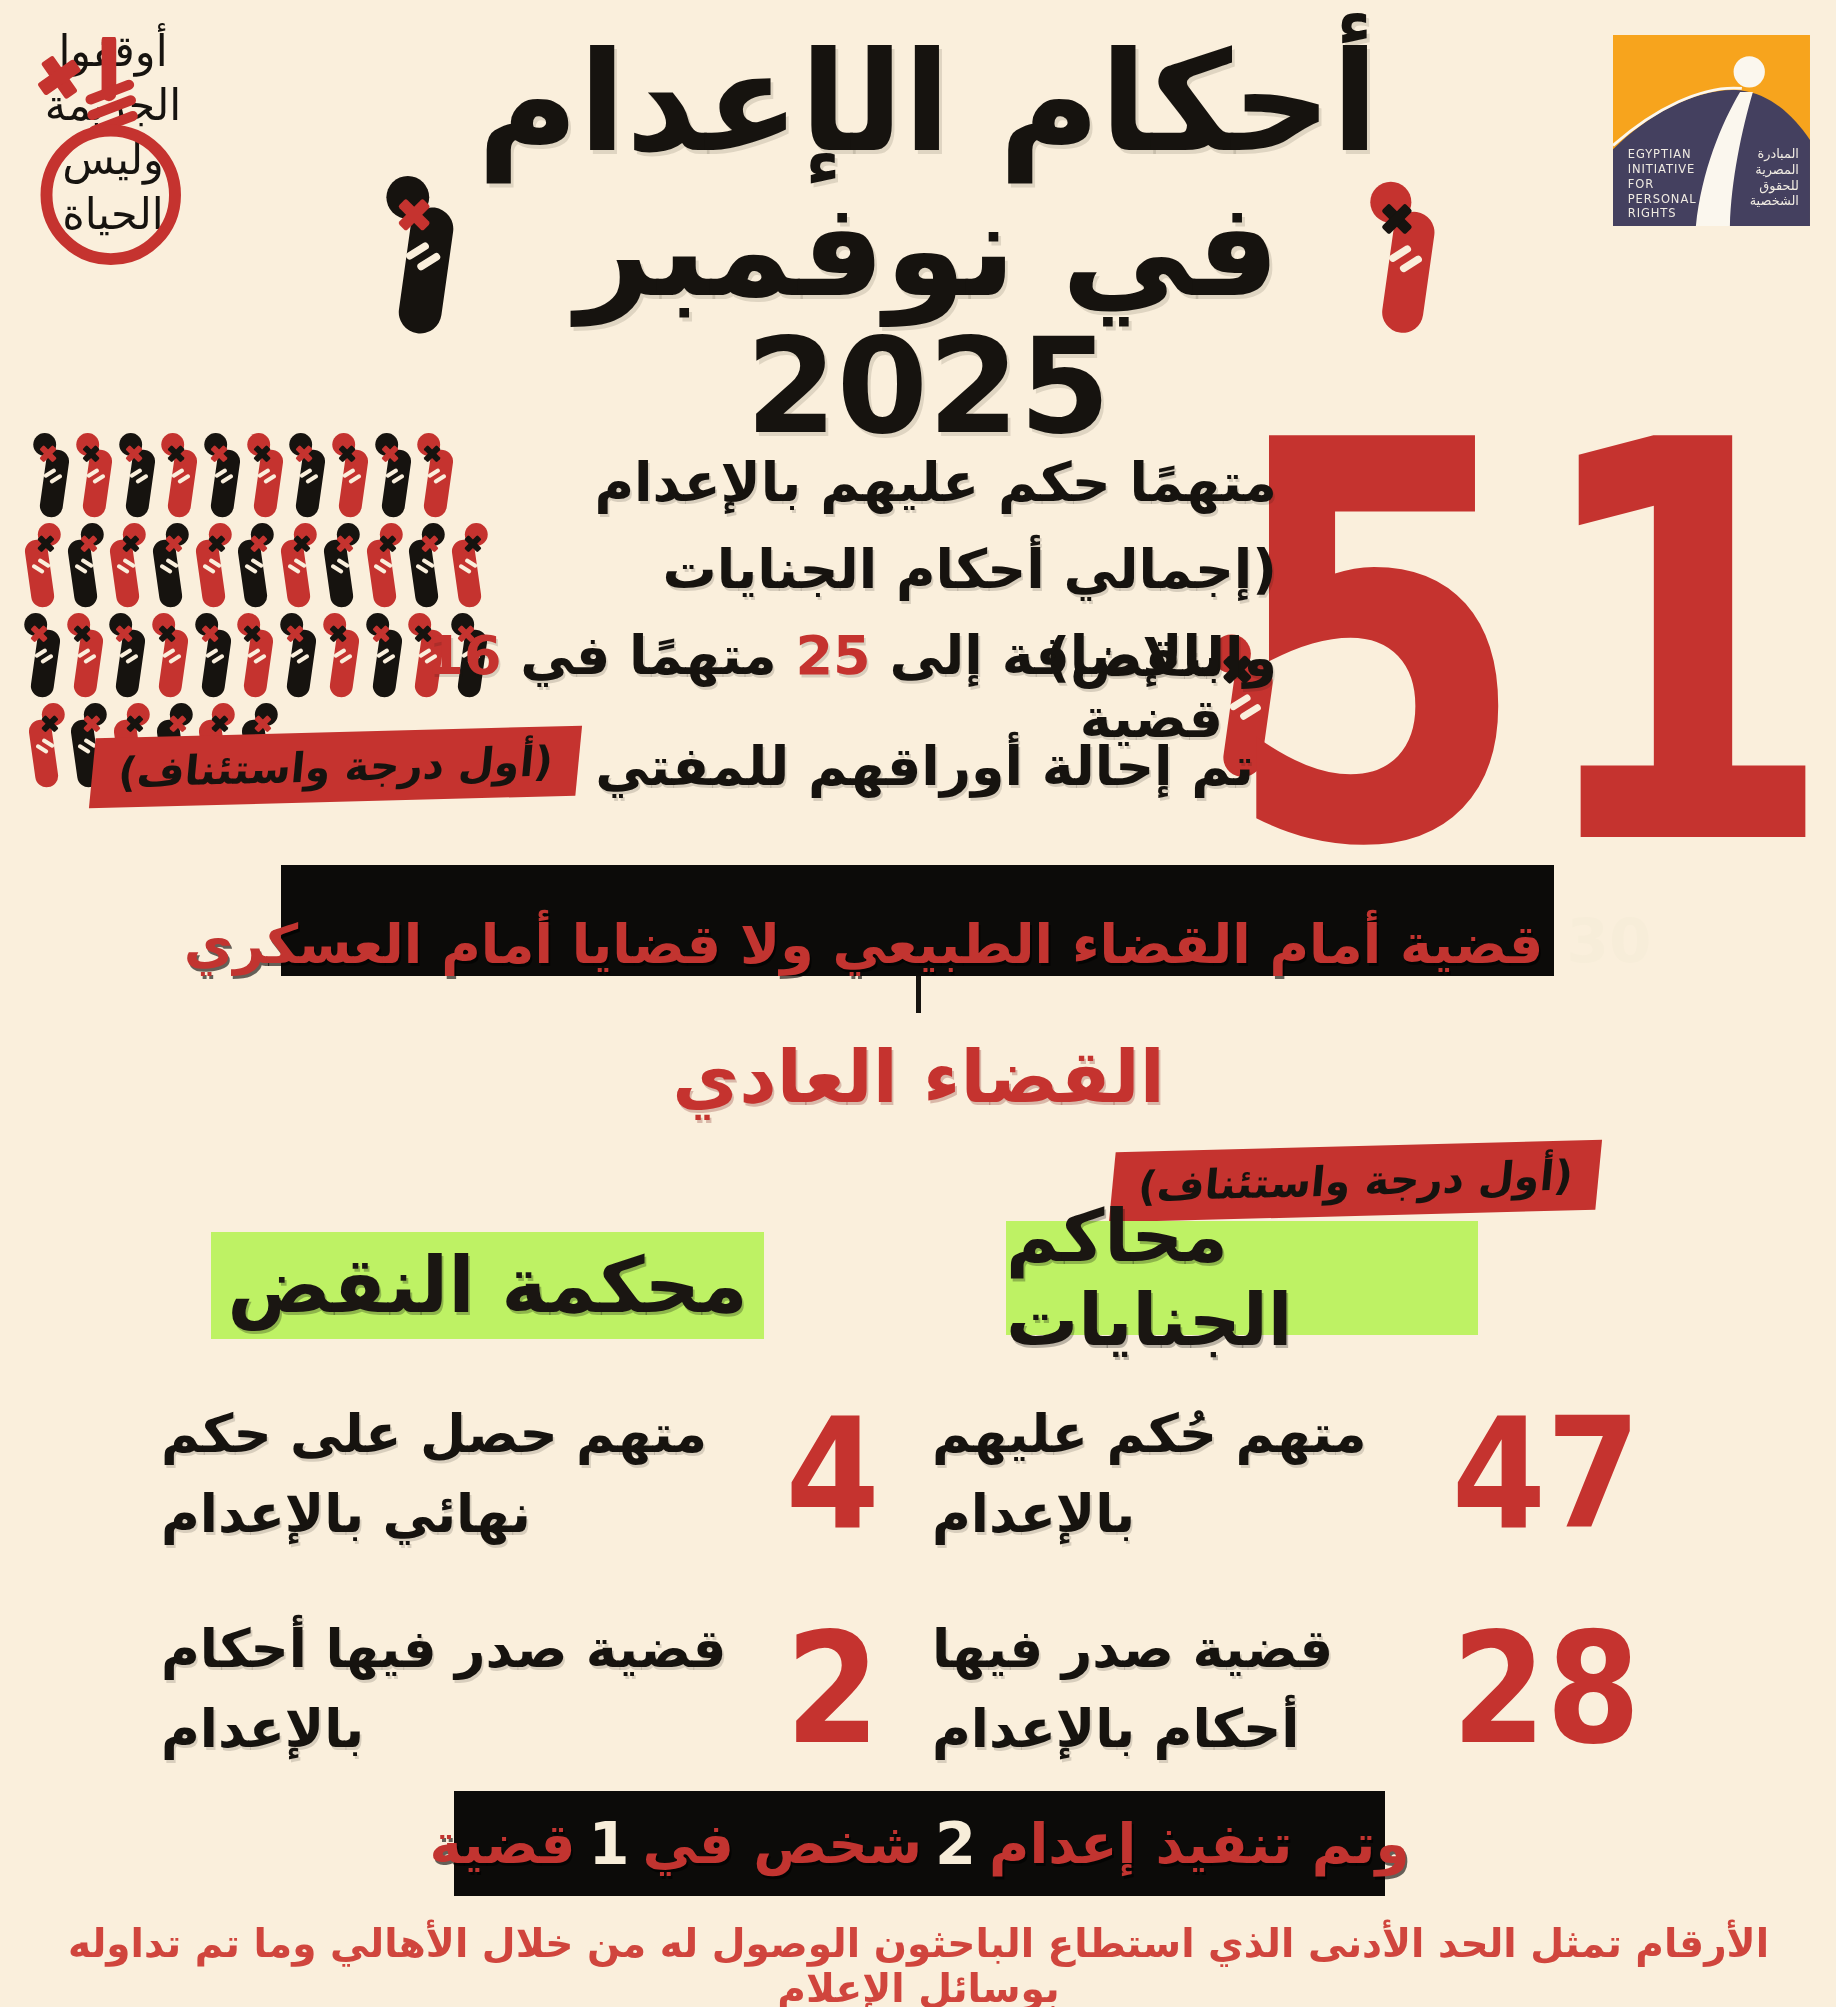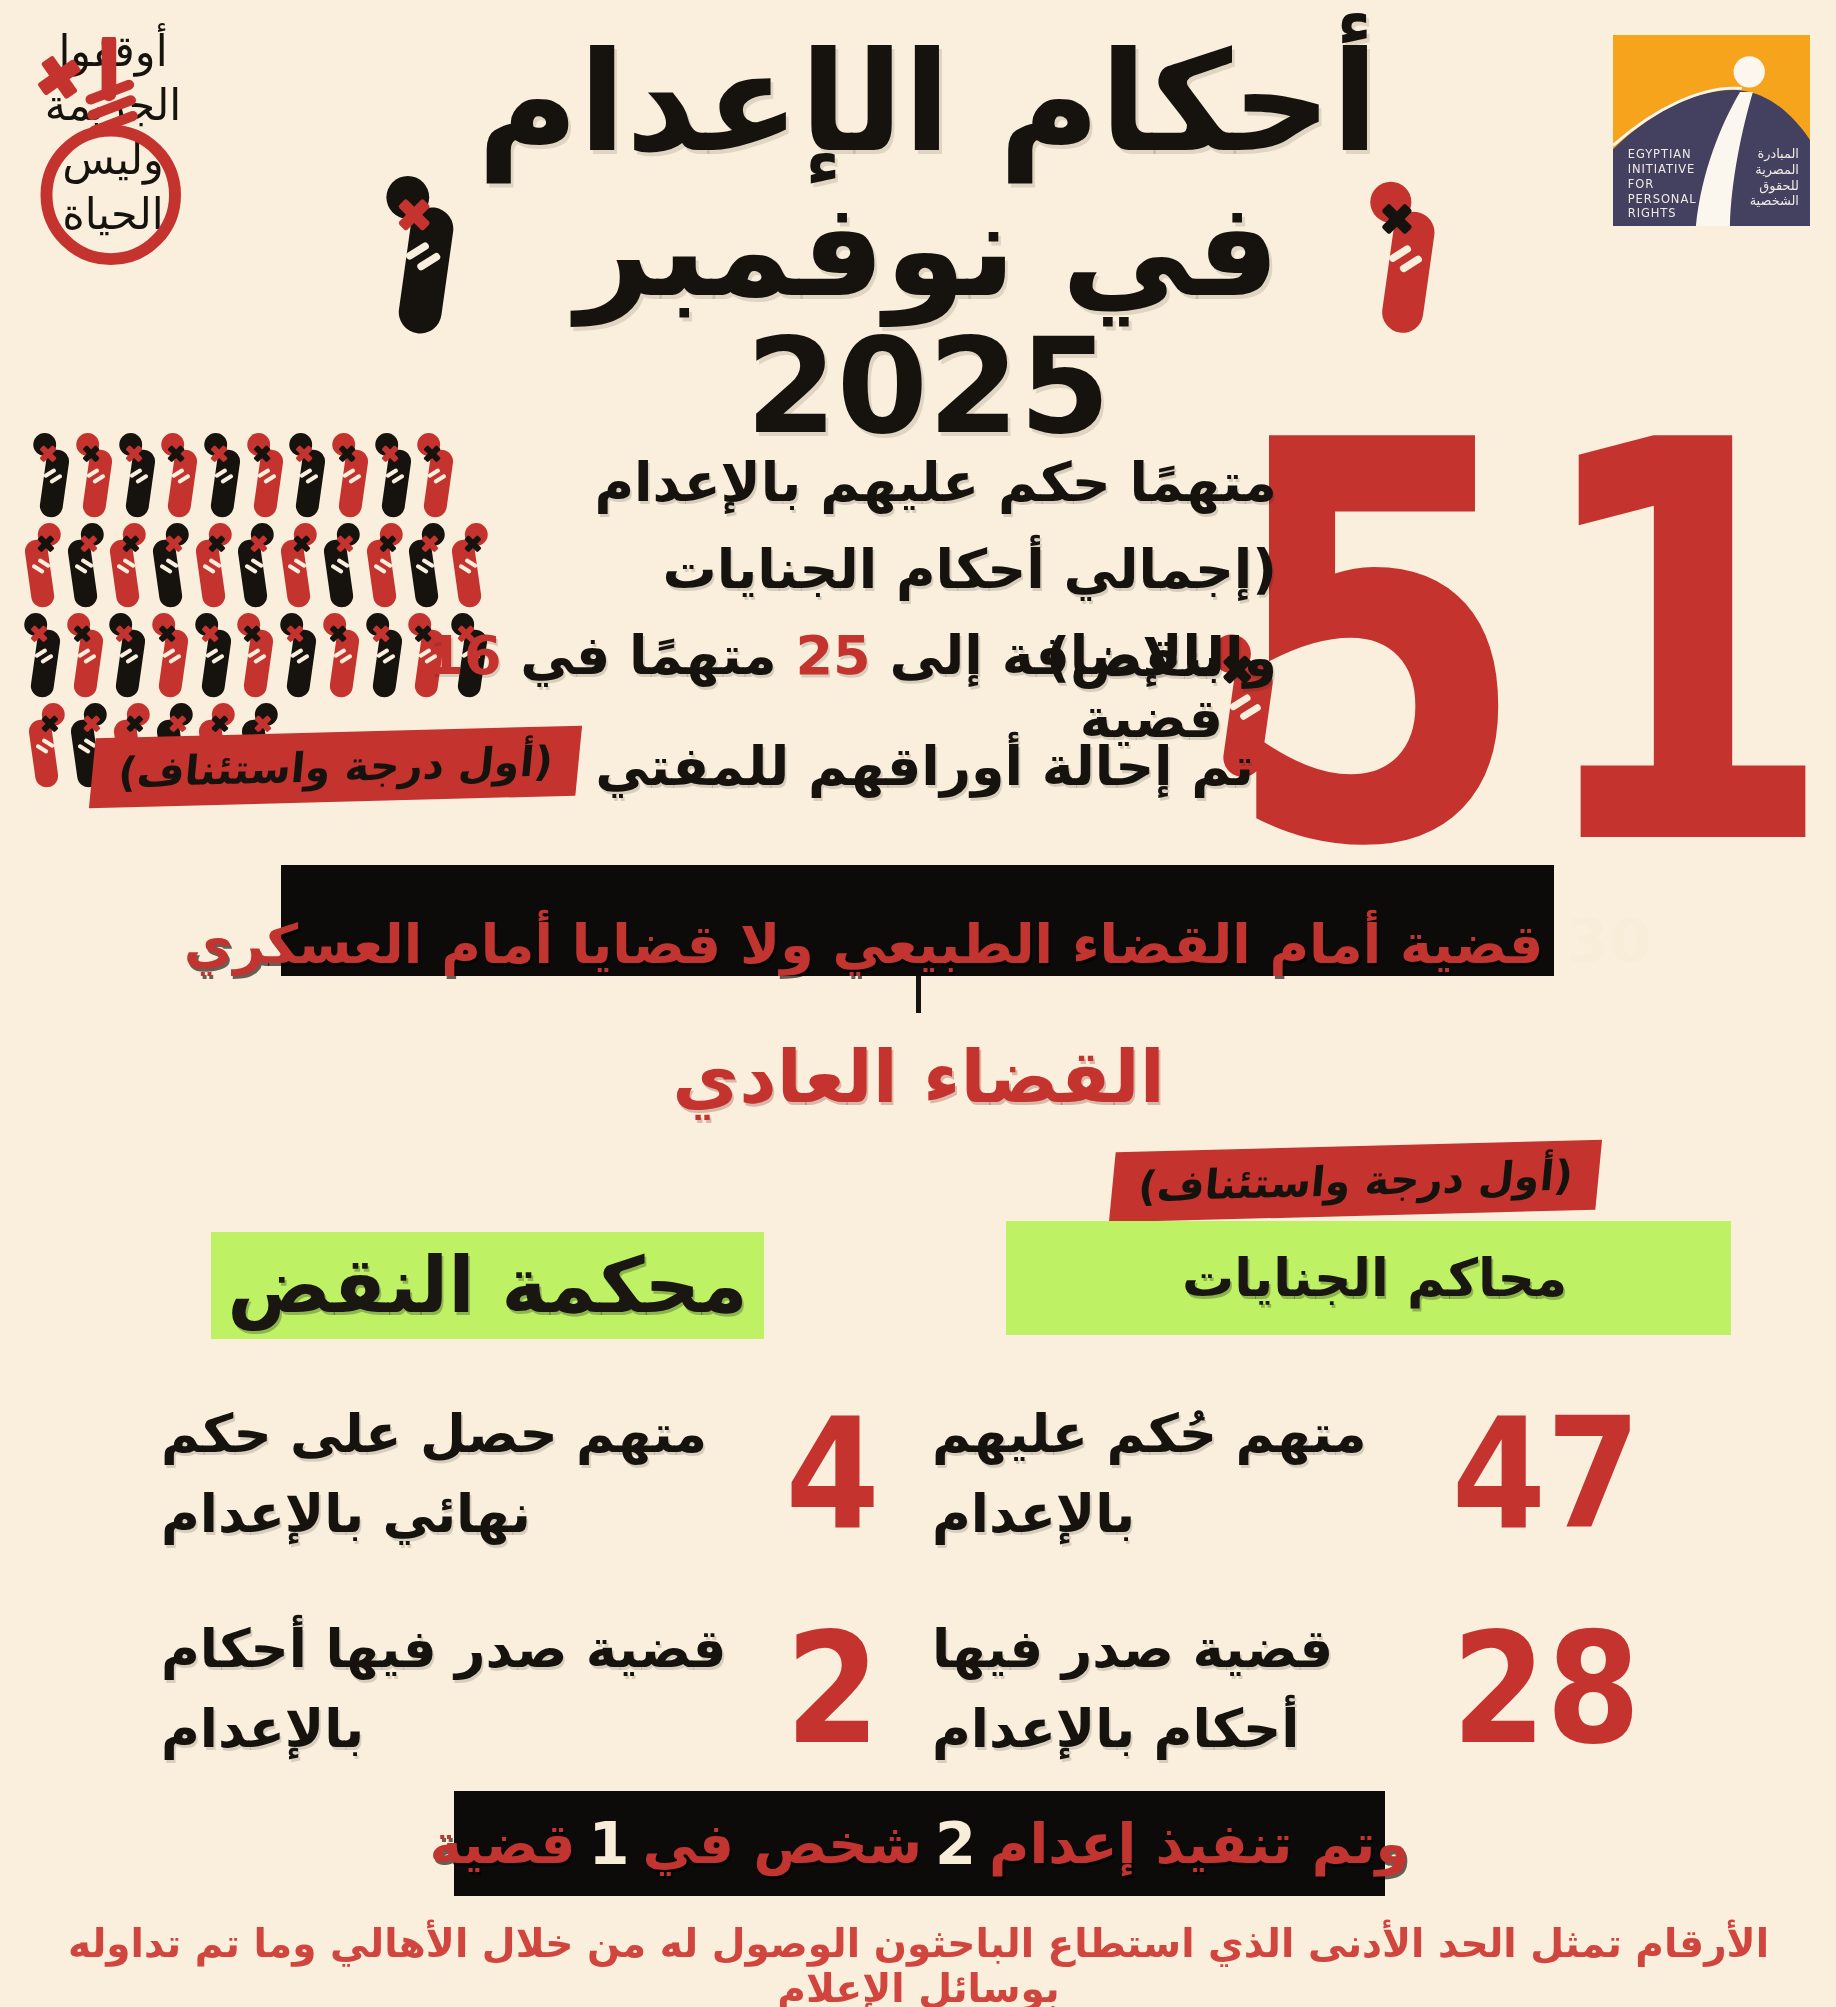--- a/index.html
+++ b/index.html
@@ -54,21 +54,21 @@
   .banner1 .num{color:#F7EDD9;font-size:61px;font-weight:bold;}
   .banner1 .txt{color:#C23430;font-size:54px;font-weight:bold;white-space:nowrap;text-shadow:1.8px 2.8px 0 rgba(0,0,0,.6);}
   .connector{left:916px;top:976px;width:4.6px;height:37px;background:#16130F;}
   .ordinary{left:0;top:1034px;width:1837px;text-align:center;direction:rtl;
     font-size:73px;font-weight:bold;color:#C5332F;text-shadow:1.8px 2.8px 0 rgba(120,20,16,.25);}
 
   
   .badge2{left:1113px;top:1146px;}
   .box{background:#bef264;color:#1A1612;display:flex;align-items:center;justify-content:center;
     font-weight:bold;text-shadow:1.8px 2.8px 0 rgba(0,0,0,.25);}
-  .box-criminal{left:1006px;top:1221px;width:713px;height:114px;font-size:52px;padding-left:12px;}
+  .box-criminal{left:1006px;top:1221px;width:472px;height:114px;font-size:72px;}
   .box-cassation{left:211px;top:1232px;width:553px;height:107px;font-size:77px;}
 
   
   .stat{display:flex;direction:rtl;align-items:center;gap:9.2px;}
   .stat .num{font-size:154px;font-weight:bold;color:#C5332F;line-height:1;transform:scaleX(.88);}
   .stat .lbl{font-size:53px;font-weight:bold;color:#16130F;line-height:1.5;text-align:left;
     direction:rtl;text-shadow:1.8px 2.8px 0 rgba(30,22,12,.15);}
   .stat-47{left:932px;top:1370px;width:721px;height:207px;}
   .stat-28{left:932px;top:1585px;width:721px;height:207px;}
   .stat-4{left:161px;top:1370px;width:725px;height:207px;}

